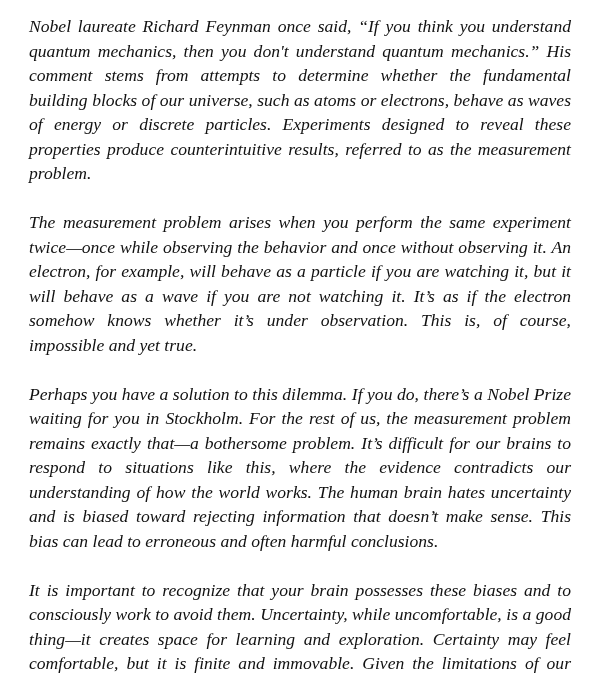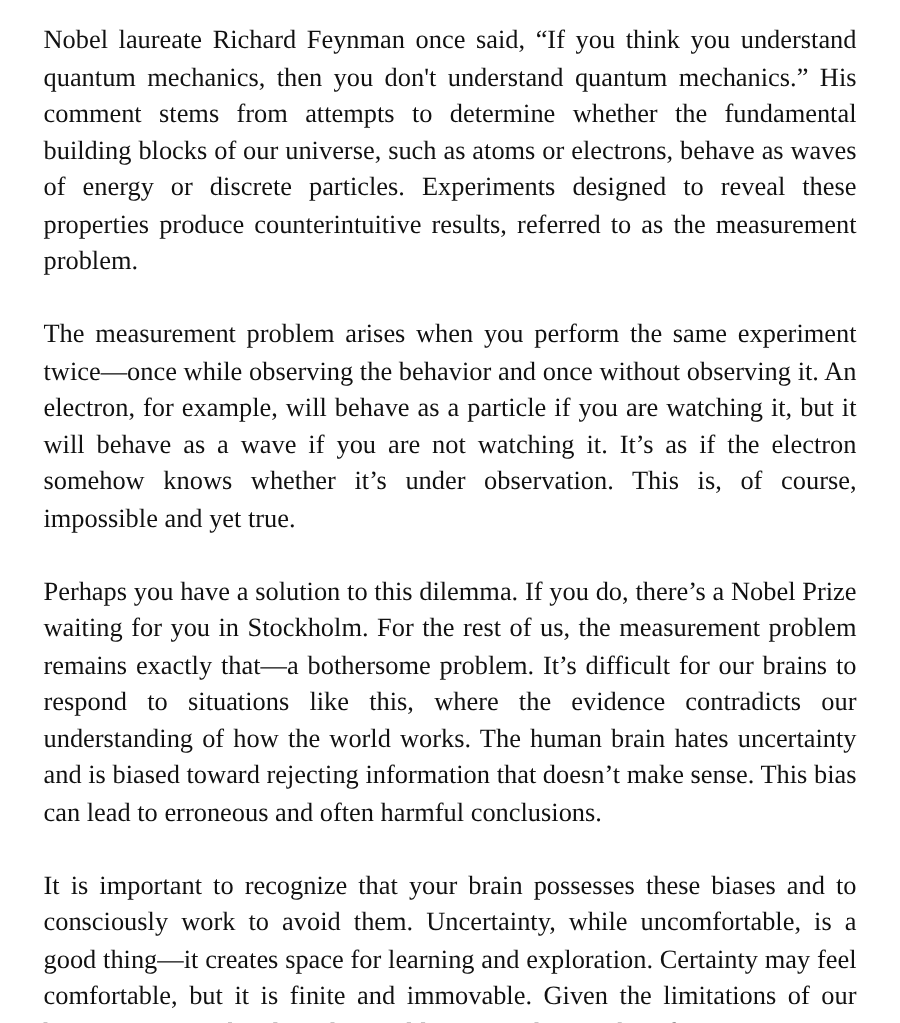--- a/index.html
+++ b/index.html
@@ -22,20 +22,21 @@
       font-size: 17.6px;
       line-height: 24.5px;
       color: #111111;
       text-align: justify;
       letter-spacing: 0px;
     }
     .doc p {
       margin: 0 0 24.5px 0;
       padding: 0;
       hyphens: none;
+      font-style: italic;
     }
     .doc p:last-child {
       margin-bottom: 0;
     }
   </style>
 </head>
 <body>
 
 <div class="doc">
   <p>Nobel laureate Richard Feynman once said, “If you think you understand quantum mechanics, then you don't understand quantum mechanics.” His comment stems from attempts to determine whether the fundamental building blocks of our universe, such as atoms or electrons, behave as waves of energy or discrete particles. Experiments designed to reveal these properties produce counterintuitive results, referred to as the measurement problem.</p>

